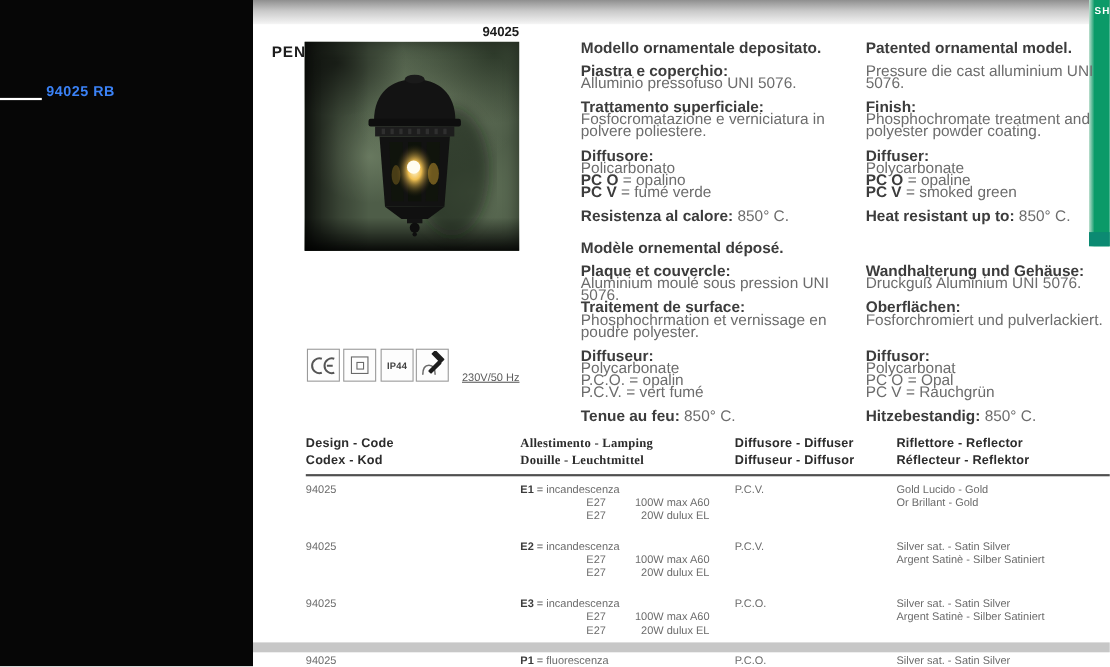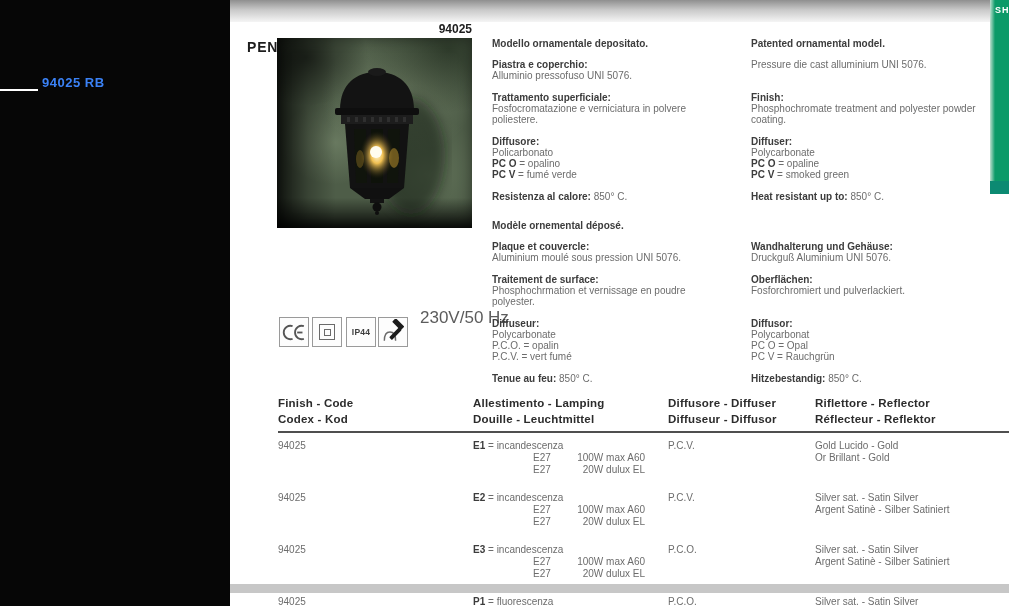--- a/index.html
+++ b/index.html
@@ -12,21 +12,21 @@
   .sidebar-line { position:absolute; left:0; top:89px; width:38px; height:2px; background:#fff; }
   .sidebar-label { position:absolute; left:42px; top:75px; color:#3b82f6; font-size:13px; font-weight:bold; letter-spacing:.5px; }
 
   
   .header-grad { position:absolute; left:230px; top:0; width:779px; height:22px;
                  background:linear-gradient(to bottom,#8f8f8f 0%,#c9c9c9 45%,#f5f5f5 100%); }
   .page-title { position:absolute; left:247px; top:-1px; font-size:14px; font-weight:bold; color:#1d1d1d; letter-spacing:.8px;margin-top:40px; }
   .model-number { position:absolute; left:372px; top:22px; width:100px; text-align:right; font-size:12px; font-weight:bold; color:#1d1d1d; }
 
   
-  .side-tab { position:absolute; left:990px; top:0; width:19px; height:194px; overflow:hidden;
+  .side-tab { position:absolute; left:990px; top:0; width:19px; height:224px; overflow:hidden;
               background:linear-gradient(to right,#bfe0d0 0,#0b9a68 5px,#0b9a68 100%); }
   .side-tab::after { content:""; position:absolute; left:0; bottom:0; width:100%; height:13px; background:#0c8a72; }
   .side-tab-label { position:absolute; left:5px; top:5px; color:#fff; font-size:9px; font-weight:bold; letter-spacing:1px; }
 
   
   .photo { position:absolute; left:277px; top:38px; width:195px; height:190px;
     background:
       radial-gradient(ellipse 90px 70px at 15% 10%, rgba(0,0,0,.55), transparent 70%),
       radial-gradient(ellipse 120px 90px at 88% 6%, rgba(15,25,14,.5), transparent 70%),
       linear-gradient(to right, rgba(0,0,0,.78) 0%, rgba(0,0,0,.28) 16%, transparent 30%),
@@ -38,36 +38,36 @@
     box-shadow: inset 0 0 14px rgba(0,0,0,.45); }
   .lantern { position:absolute; left:0; top:0; width:195px; height:190px; }
 
   
   .cert-box { position:absolute; top:317px; width:30px; height:30px; border:1px solid #9a9a9a; background:#fdfdfd;
               display:flex; align-items:center; justify-content:center; }
   .cb1 { left:279px; } .cb2 { left:312px; } .cb3 { left:346px; } .cb4 { left:378px; }
   .ip-text { font-size:8.5px; font-weight:bold; color:#3f3f3f; letter-spacing:.2px; }
   .sq-outer { width:16px; height:16px; border:1.6px solid #6a6a6a; display:flex; align-items:center; justify-content:center; }
   .sq-inner { width:7px; height:7px; border:1.6px solid #6a6a6a; }
-  .voltage { position:absolute; left:420px; top:308px; font-size:17px; color:#5c5c5c; }
-
-  
-  .spec { position:absolute; font-size:10px; line-height:11px; color:#6c6c6c; height:170px; }
+  .voltage { position:absolute; left:420px; top:338px; font-size:10px; color:#5c5c5c;text-decoration:underline; }
+
+  
+  .spec { position:absolute; font-size:14px; line-height:11px; color:#6c6c6c; height:170px;margin-left:36px; }
   .spec-it, .spec-fr { left:492px; width:238px; }
   .spec-en, .spec-de { left:751px; width:240px; }
   .spec-it, .spec-en { top:38px; }
   .spec-fr, .spec-de { top:220px; }
   .sb { position:absolute; left:0; right:0; }
   .sb-patent { top:0; }  .sb-1 { top:21px; }  .sb-2 { top:54px; }  .sb-3 { top:98px; }  .sb-heat { top:153px; }
   .spec b, .spec .bt { font-weight:bold; color:#3c3c3c; }
   .bt { display:block; }
 
   
   .th-col { position:absolute; top:395px; font-size:11.5px; font-weight:bold; color:#2c2c2c; line-height:16px; letter-spacing:.2px; }
-  .thc1 { left:278px; } .thc2 { left:473px; } .thc3 { left:668px; } .thc4 { left:815px; }
+  .thc1 { left:278px; } .thc2 { left:473px;font-family:Liberation Serif, serif; } .thc3 { left:668px; } .thc4 { left:815px; }
   .th-divider { position:absolute; left:278px; top:431px; width:731px; height:2px; background:#4f4f4f; }
 
   .t-row { position:absolute; left:278px; width:731px; font-size:10px; line-height:12px; color:#6c6c6c; }
   .tr1 { top:440px; } .tr2 { top:492px; } .tr3 { top:544px; } .tr4 { top:596px; }
   .t-code { position:absolute; left:0; top:0; }
   .t-lamp { position:absolute; left:195px; top:0; width:195px; }
   .lamp-head b { color:#3c3c3c; }
   .lamp-line { display:flex; padding-left:24px; }
   .lamp-socket { width:60px;padding-left:36px; }
   .lamp-spec { width:88px; text-align:right; }
@@ -236,21 +236,21 @@
     <div class="sb sb-2">
       <span class="bt">Oberflächen:</span>
       <span>Fosforchromiert und pulverlackiert.</span>
     </div>
     <p class="sb sb-heat">
       <b>Hitzebestandig:</b><span> 850° C.</span>
     </p>
   </section>
 
   <div class="th-col thc1">
-    <div>Finish - Code</div>
+    <div>Design - Code</div>
     <div>Codex - Kod</div>
   </div>
   <div class="th-col thc2">
     <div>Allestimento - Lamping</div>
     <div>Douille - Leuchtmittel</div>
   </div>
   <div class="th-col thc3">
     <div>Diffusore - Diffuser</div>
     <div>Diffuseur - Diffusor</div>
   </div>

